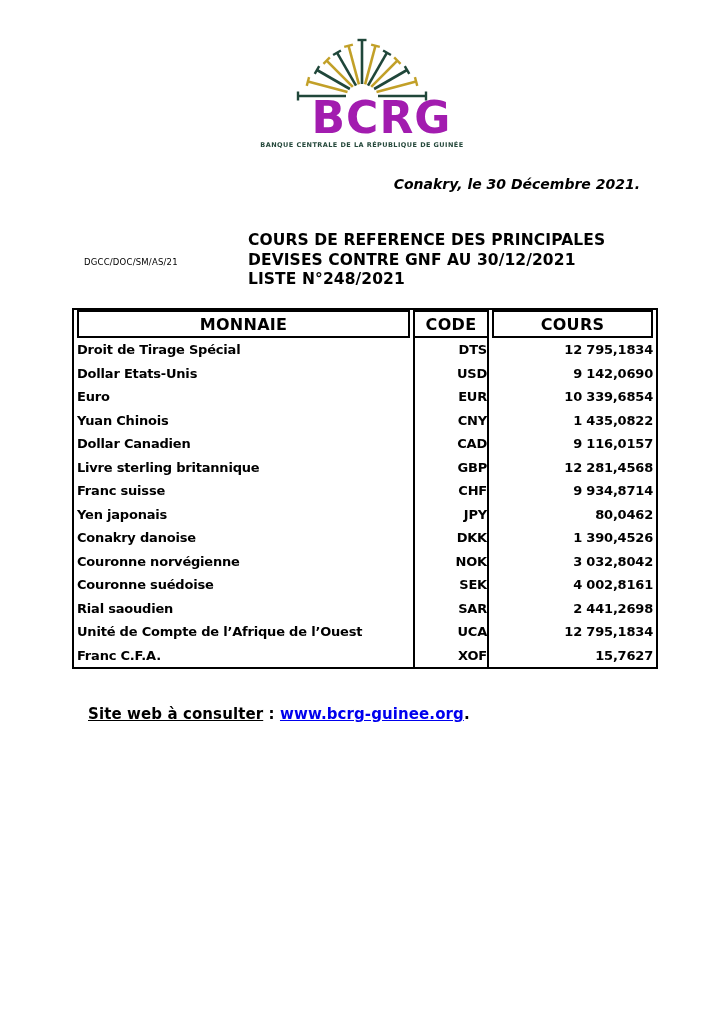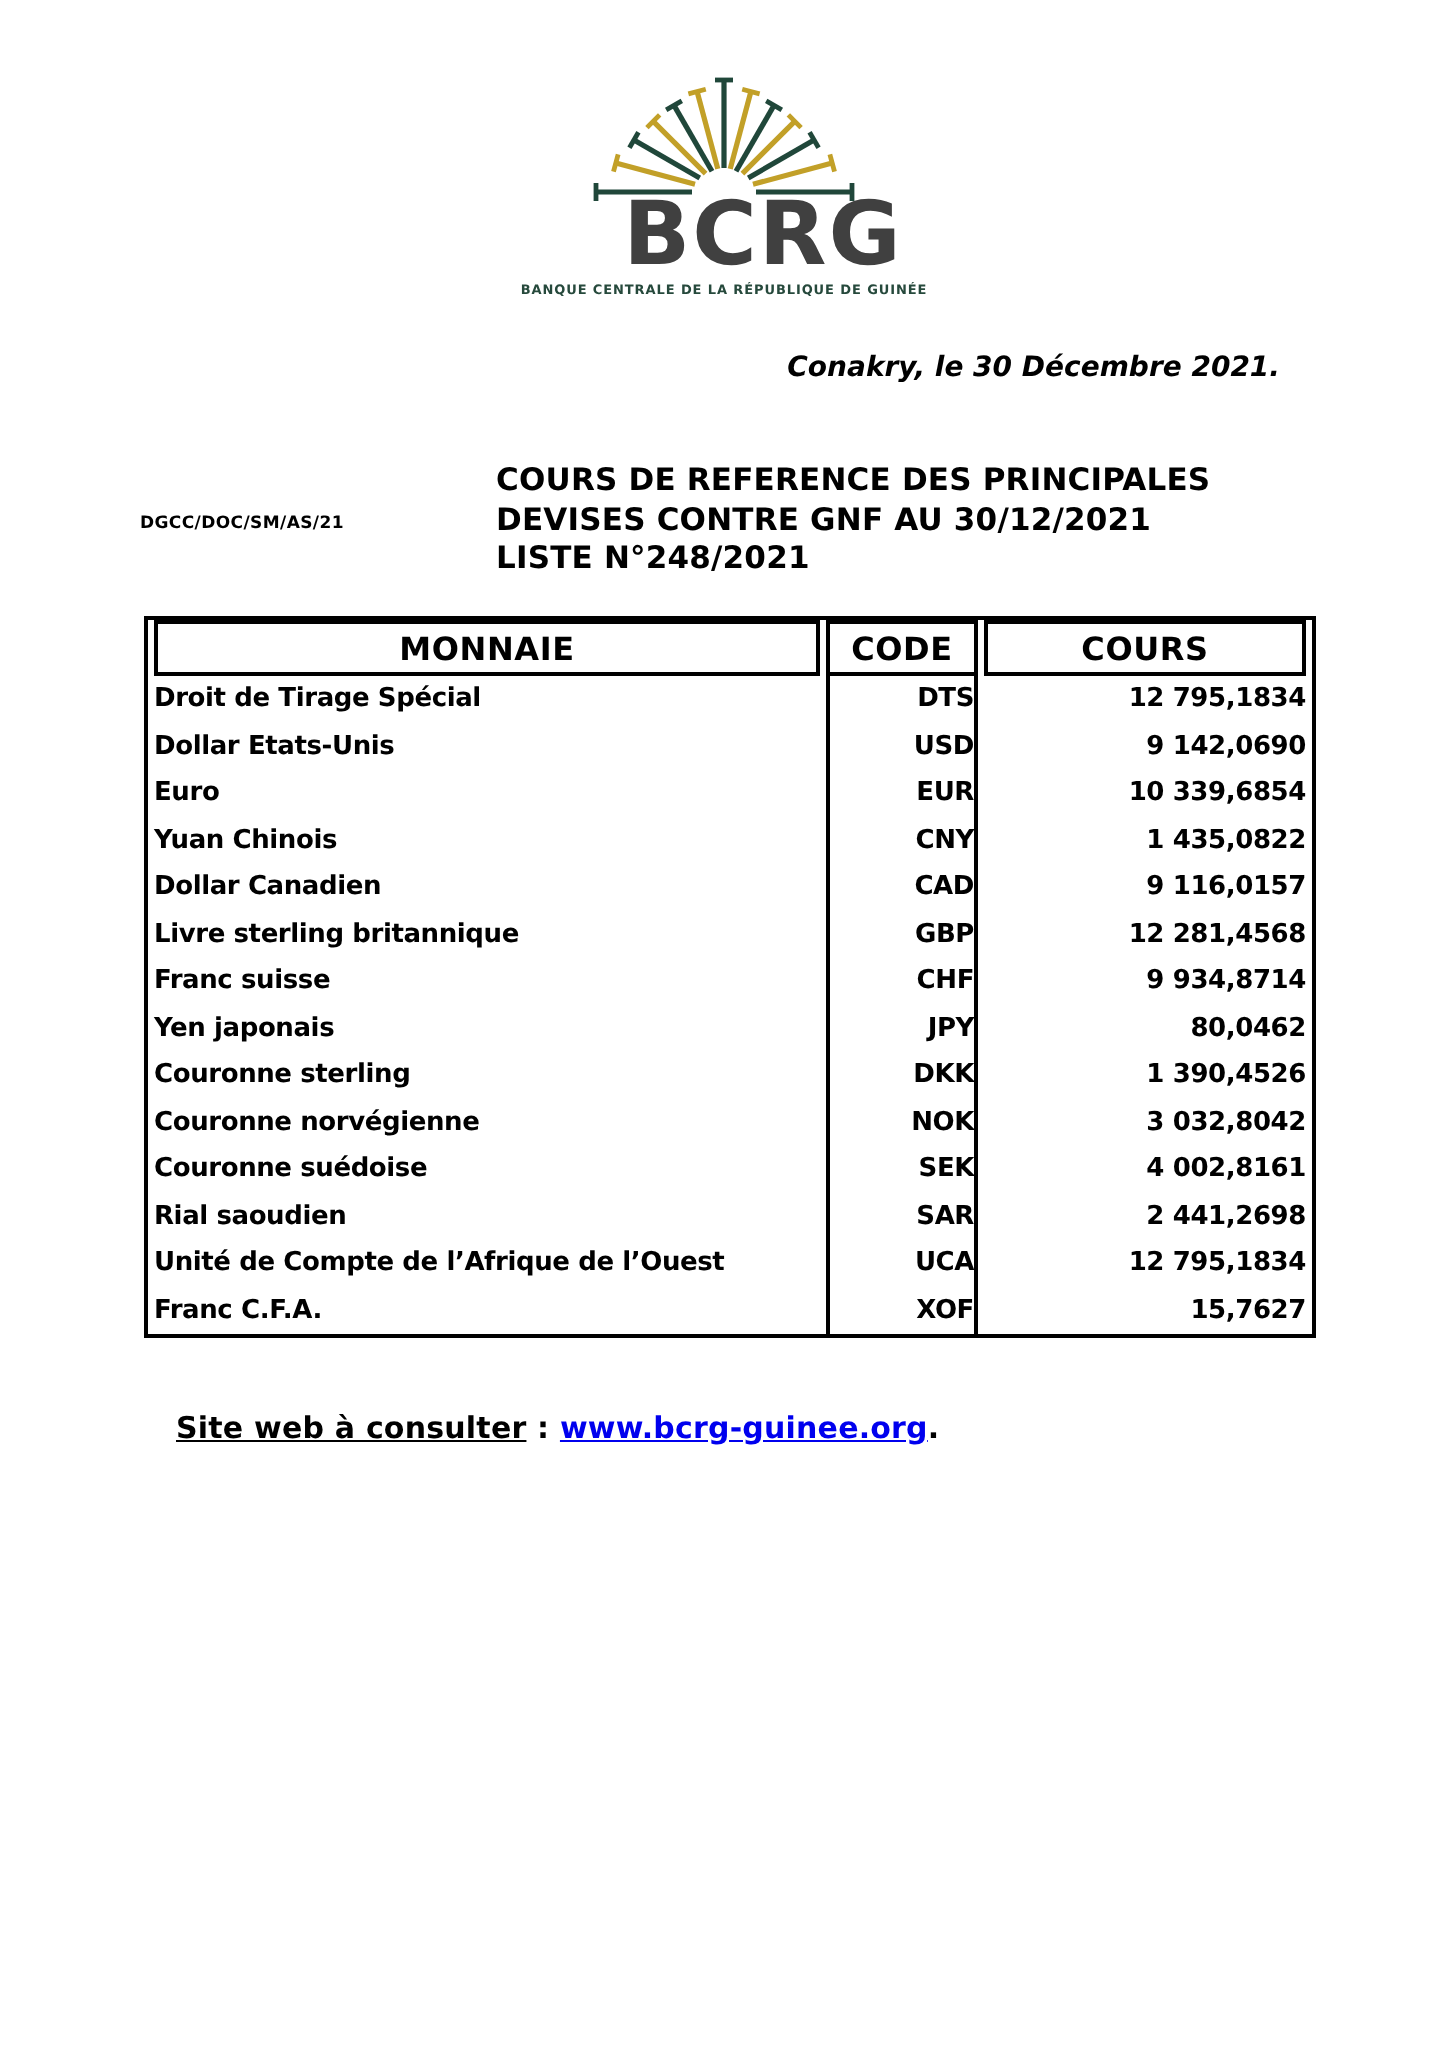--- a/index.html
+++ b/index.html
@@ -21,21 +21,21 @@
     left: 0;
     width: 724px;
     text-align: center;
   }
   .logo svg { display: block; margin: 0 auto; }
   .logo-acronym {
     font-size: 44px;
     font-weight: bold;
     letter-spacing: 1px;
     line-height: 1.0;
-    color: #404040;
+    color: #a21caf;
     margin-top: -6px;
     margin-left: 39px;
   }
   .logo-subtitle {
     font-size: 6.5px;
     font-weight: bold;
     letter-spacing: 0.45px;
     color: #26493c;
     margin-top: 1px;
   }
@@ -45,23 +45,23 @@
     position: absolute;
     top: 176px;
     right: 84px;
     font-size: 14px;
     font-weight: bold;
     font-style: italic;
   }
   .reference {
     position: absolute;
     top: 257px;
-    left: 70px;
+    left: 84px;
     font-size: 8.5px;
-    font-weight: bold;
+    font-weight: normal;
     letter-spacing: 0.2px;
   }
   .doc-title {
     position: absolute;
     top: 231px;
     left: 248px;
     width: 414px;
     text-align: left;
     font-size: 15.5px;
     font-weight: bold;
@@ -220,21 +220,21 @@
           <td class="monnaie">Franc suisse</td>
           <td class="code">CHF</td>
           <td class="cours">9 934,8714</td>
         </tr>
         <tr>
           <td class="monnaie">Yen japonais</td>
           <td class="code">JPY</td>
           <td class="cours">80,0462</td>
         </tr>
         <tr>
-          <td class="monnaie">Couronne sterling</td>
+          <td class="monnaie">Conakry danoise</td>
           <td class="code">DKK</td>
           <td class="cours">1 390,4526</td>
         </tr>
         <tr>
           <td class="monnaie">Couronne norvégienne</td>
           <td class="code">NOK</td>
           <td class="cours">3 032,8042</td>
         </tr>
         <tr>
           <td class="monnaie">Couronne suédoise</td>

